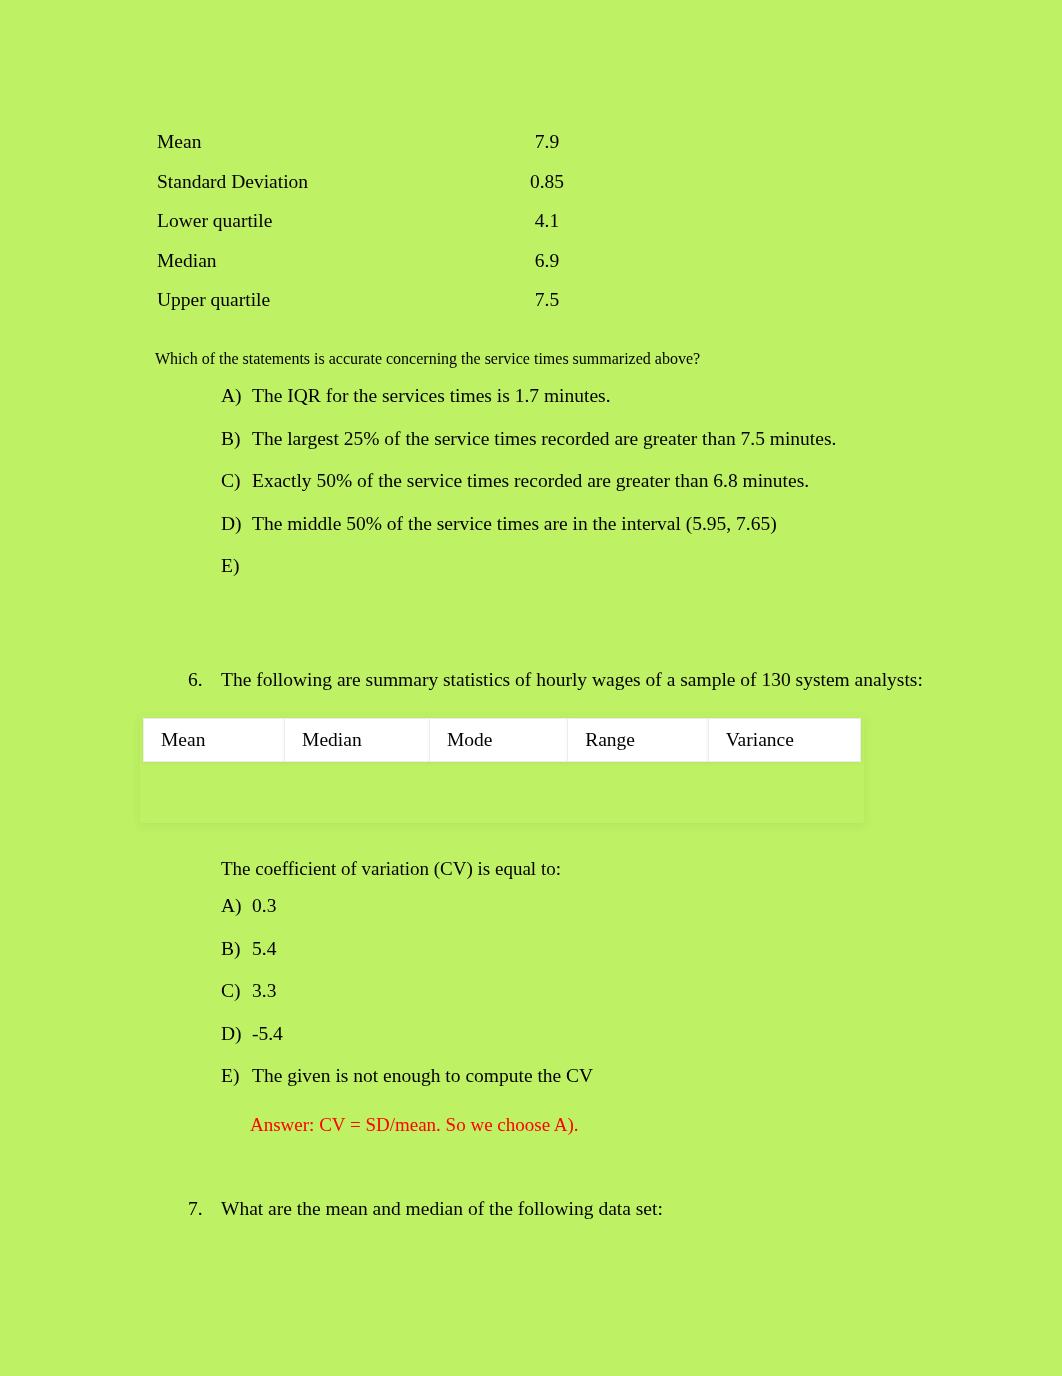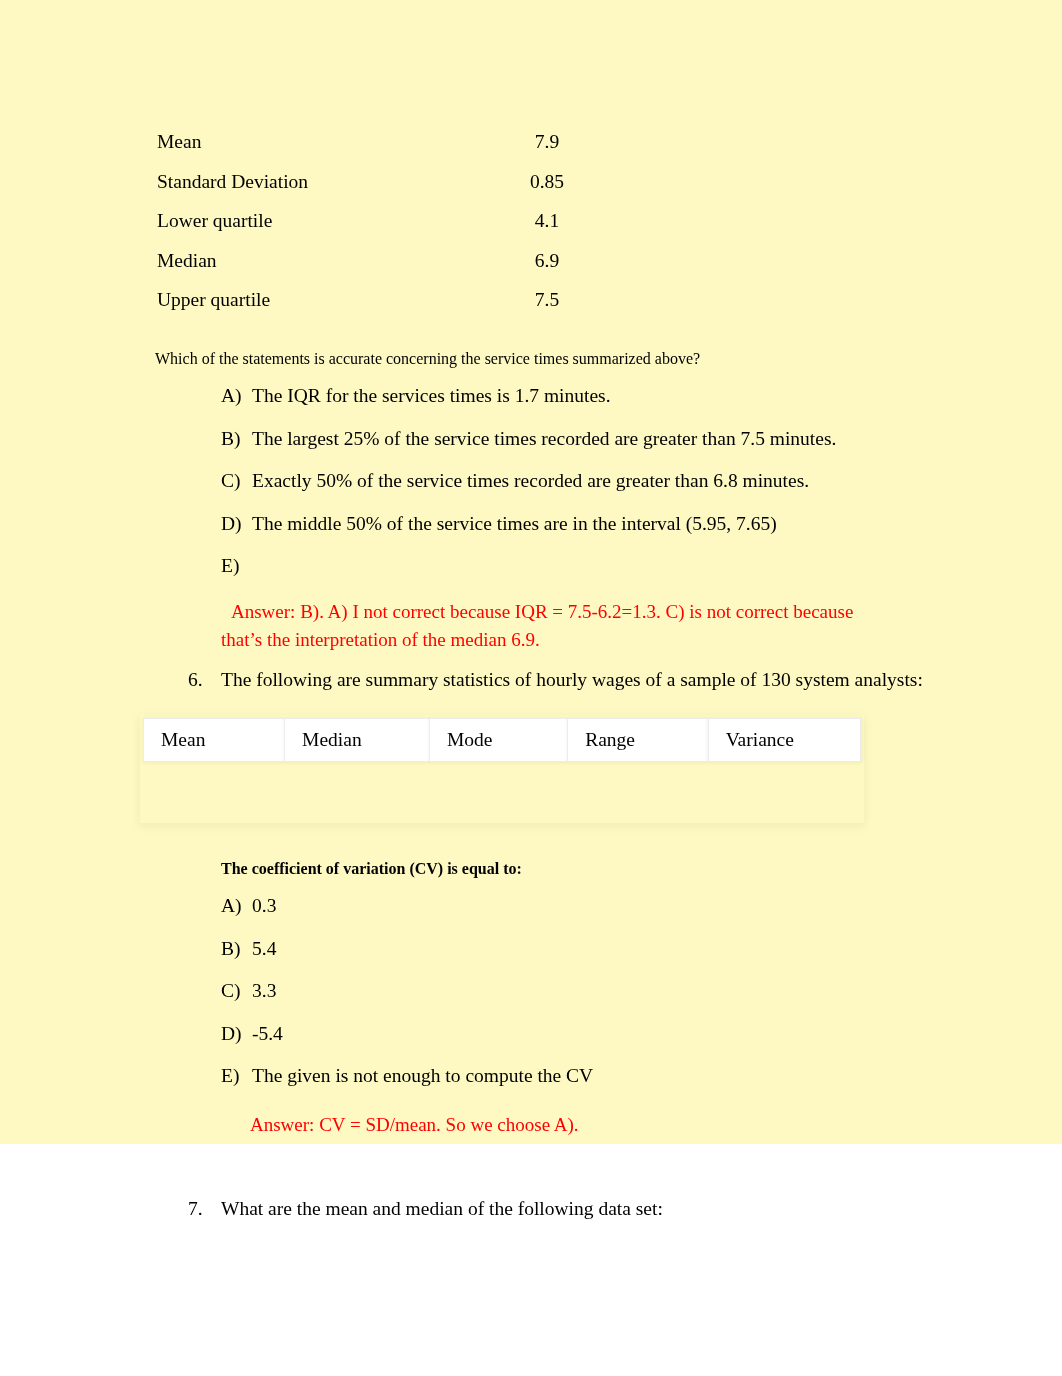--- a/index.html
+++ b/index.html
@@ -12,22 +12,22 @@
     height: 1376px;
     position: relative;
     font-family: "Liberation Serif", "DejaVu Serif", serif;
     color: #000000;
     overflow: hidden;
   }
 
   .page {
     position: relative;
     width: 1062px;
-    height: 1144px;
-    background: #fef9c3;
+    height: 1376px;
+    background: #bef264;
   }
 
   
   .stats-list {
     position: absolute;
     left: 157px;
     top: 122px;
     width: 460px;
   }
   .stats-row {
@@ -116,24 +116,23 @@
   .q6-line { left: 188px; top: 668px; }
   .q7-line { left: 188px; top: 1197px; }
   .q-num { flex: 0 0 33px; }
   .q-text { flex: 1 1 auto; }
 
   
   .q6-prompt {
     position: absolute;
     left: 221px;
     top: 857px;
-    font-size: 16px;
+    font-size: 19px;
     line-height: 24px;
     white-space: nowrap;
-    font-weight: bold;
   }
 
   
   .table-wrap {
     position: absolute;
     left: 140px;
     top: 713px;
     width: 728px;
     height: 112px;
   }
@@ -217,24 +216,20 @@
     </div>
     <div class="option">
       <span class="option-letter">D)</span>
       <span class="option-text">The middle 50% of the service times are in the interval (5.95, 7.65)</span>
     </div>
     <div class="option">
       <span class="option-letter">E)</span>
     </div>
   </div>
 
-  <div class="answer-red answer-q5">
-    <div class="l1">Answer:  B).  A) I not correct because IQR = 7.5-6.2=1.3.  C) is not correct because</div>
-    <div class="l2">that’s the interpretation of the median 6.9.</div>
-  </div>
 
   <div class="numbered-q q6-line">
     <span class="q-num">6.</span>
     <span class="q-text">The following are summary statistics of hourly wages of a sample of 130 system analysts:</span>
   </div>
 
   <div class="table-wrap">
     <div class="table-shadow-base"></div>
     <table class="stats-table">
       <tbody>

